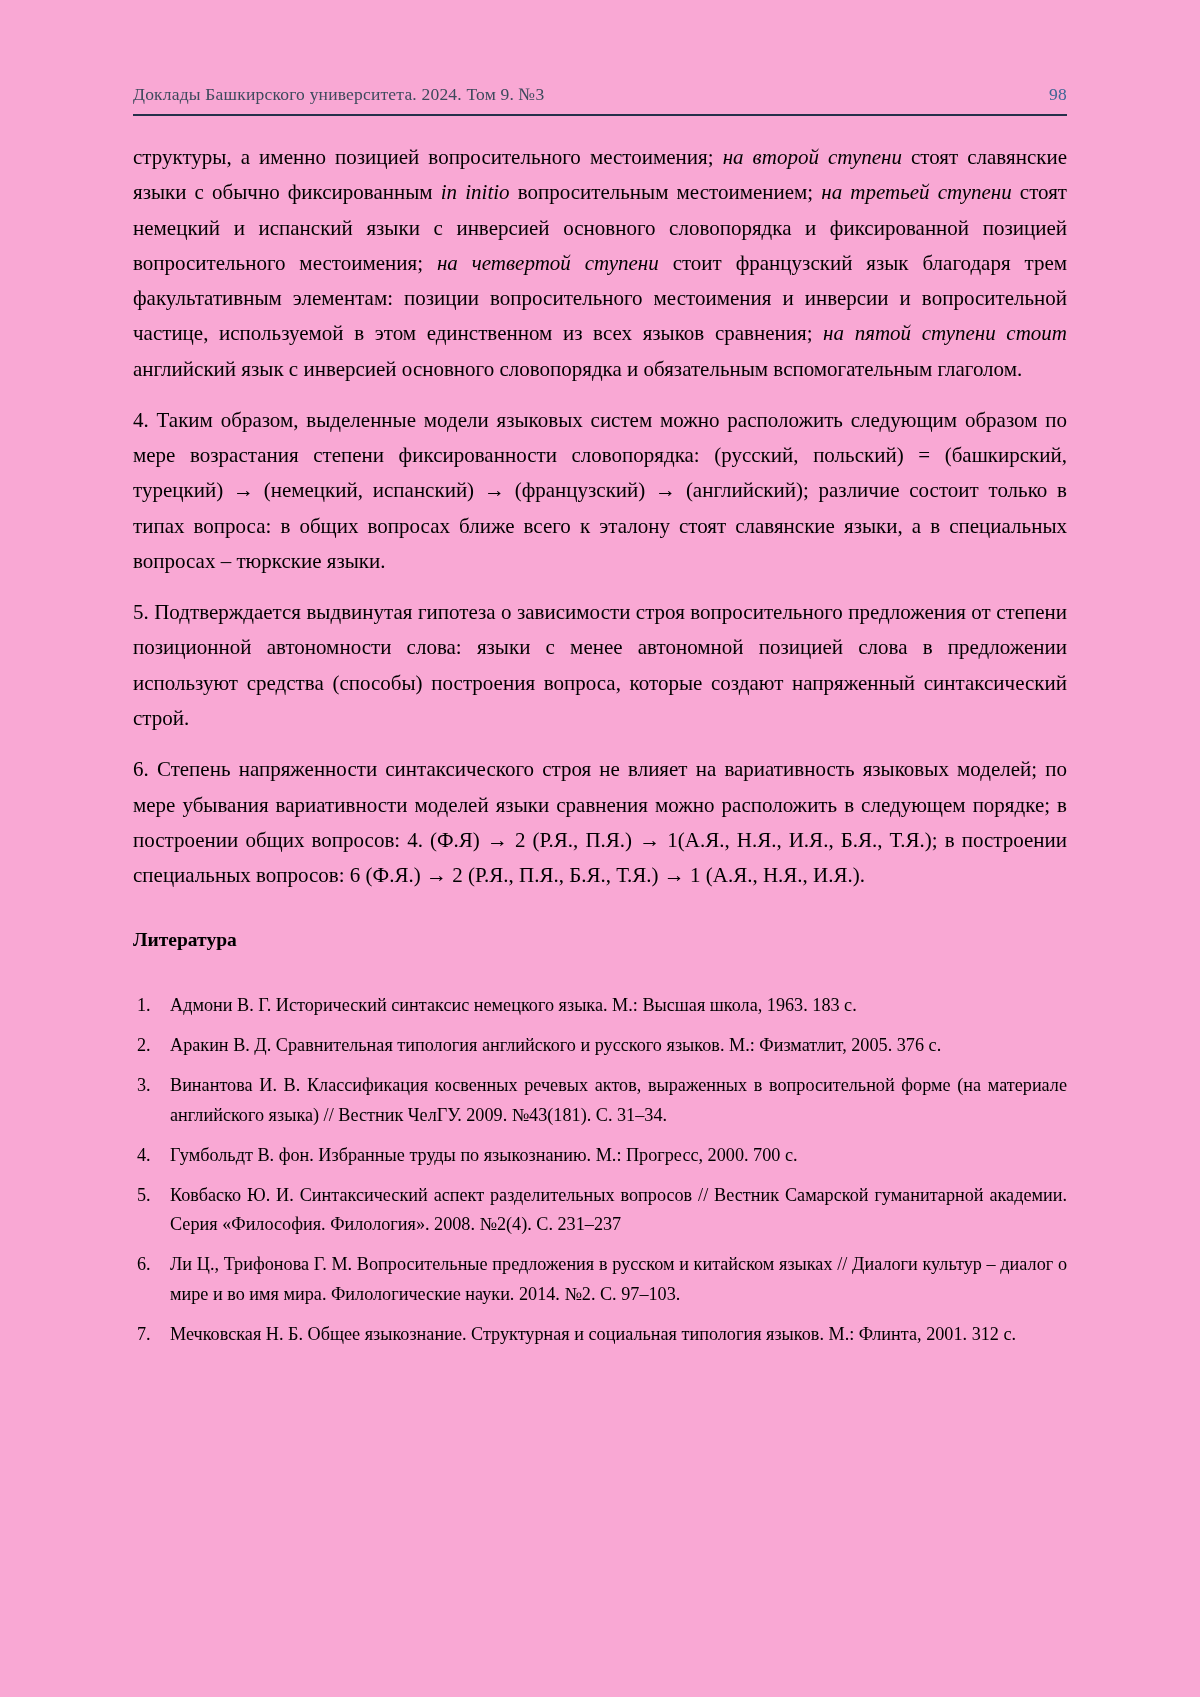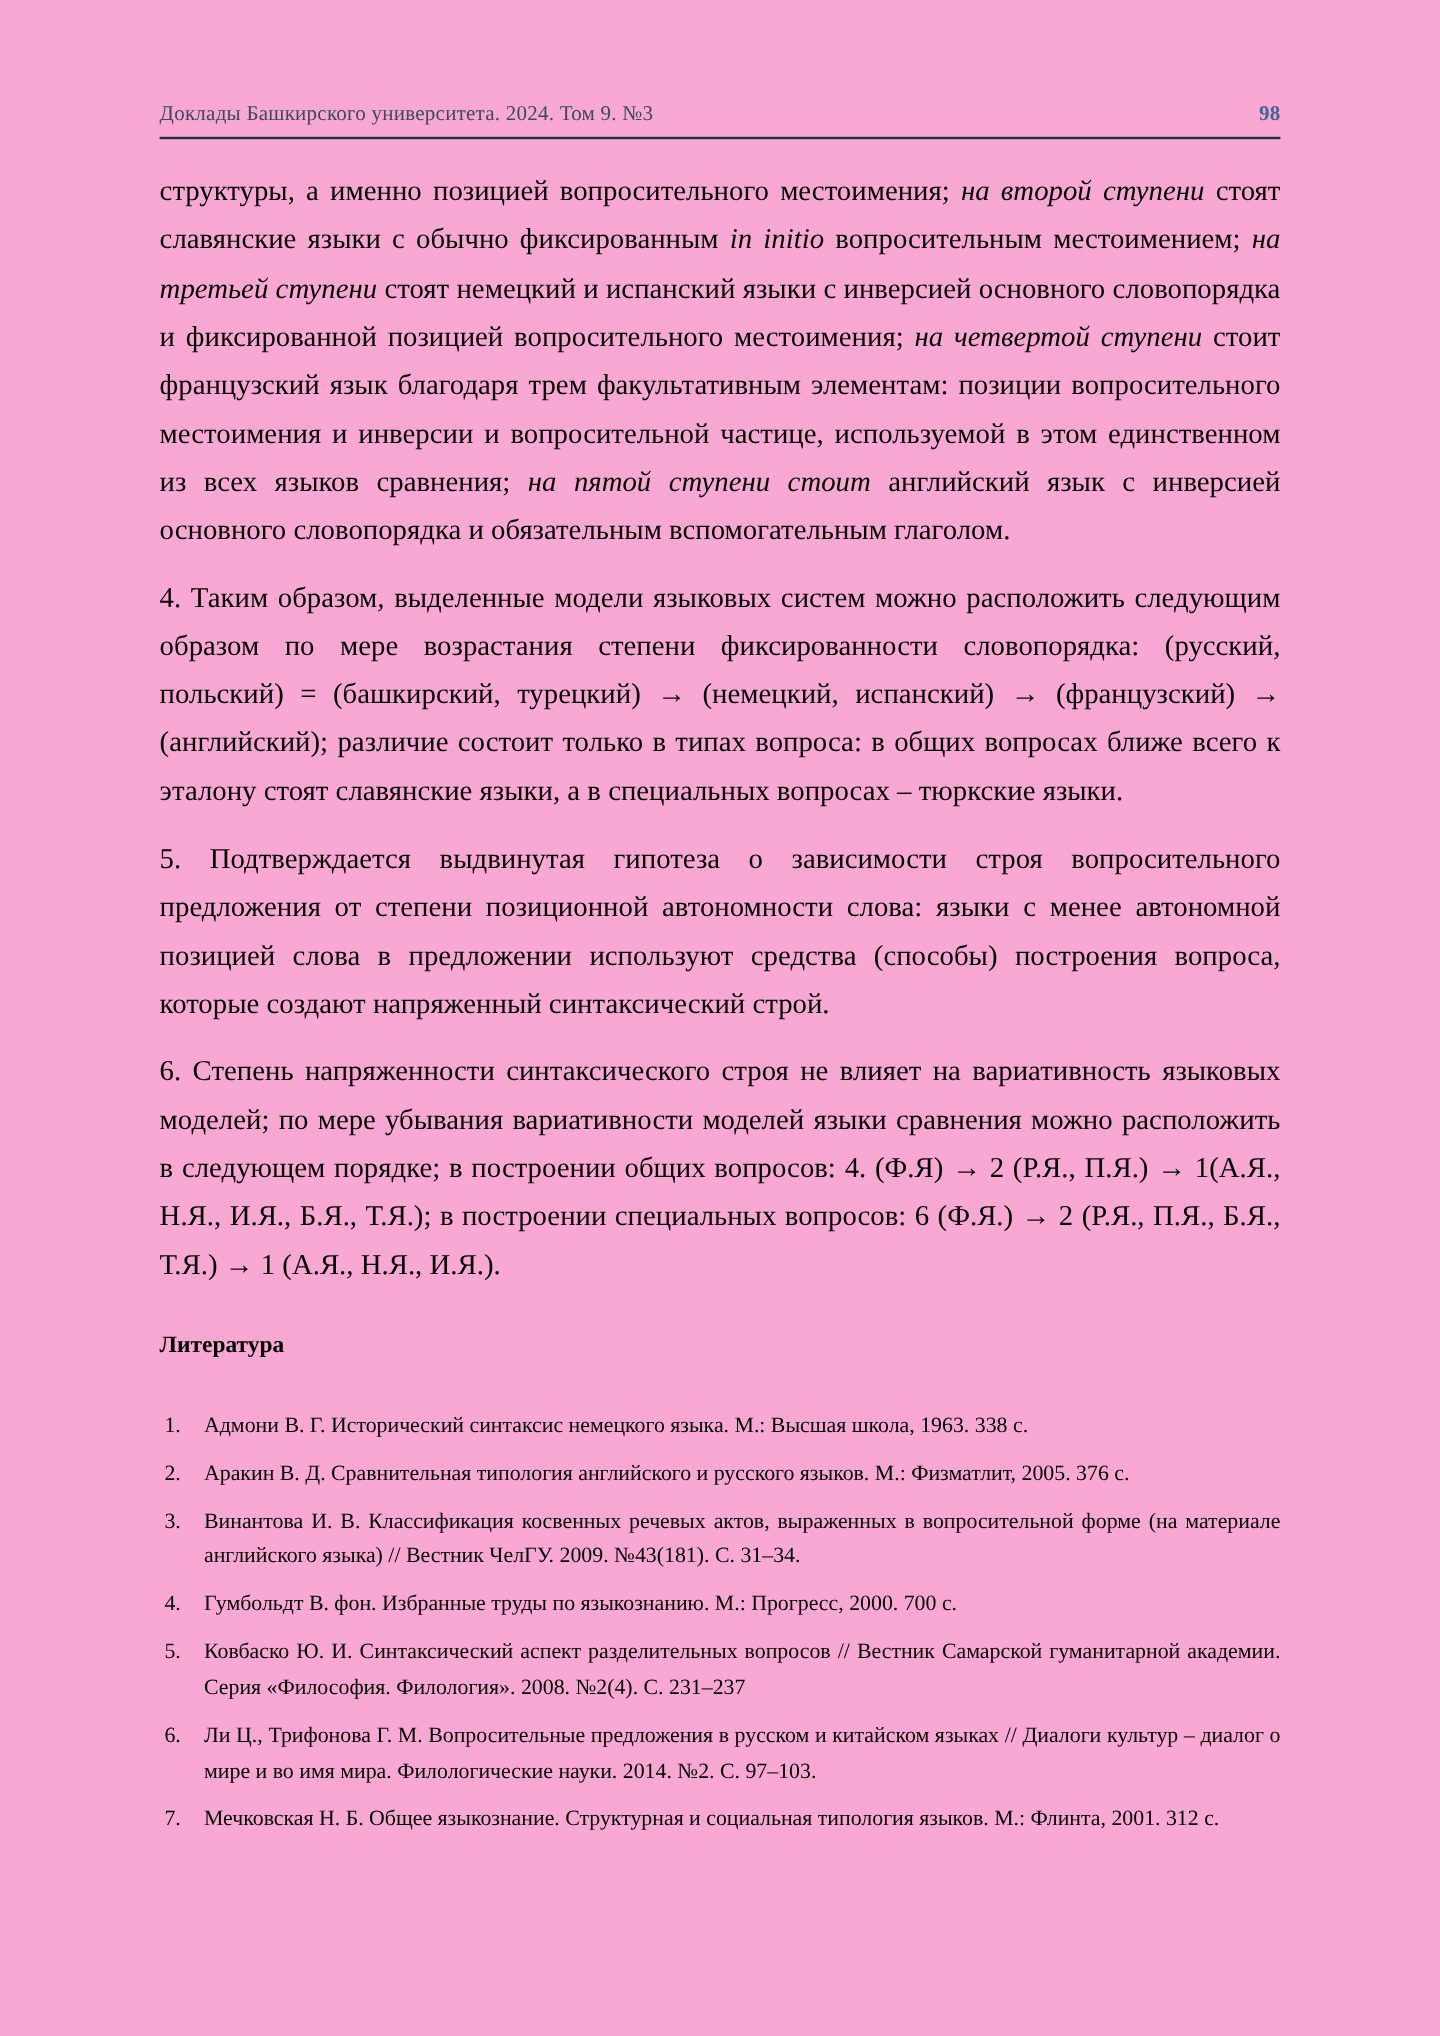--- a/index.html
+++ b/index.html
@@ -18,24 +18,24 @@
     display: flex;
     justify-content: space-between;
     align-items: baseline;
     font-size: 17.5px;
     letter-spacing: 0.2px;
     color: #3d4a5c;
     padding-bottom: 9px;
     border-bottom: 2.5px solid #25304a;
   }
   .journal-title { color: #3d4a5c; }
-  .page-number { color: #3e6595; font-weight: bold; }
+  .page-number { color: #3e6595; }
   .content { margin-top: 24px; }
   p.para {
-    font-size: 24px;
+    font-size: 21px;
     line-height: 1.68;
     text-align: justify;
     margin: 0 0 16px 0;
     font-family: Liberation Serif, serif;
   }
   p.para em { font-style: italic; }
   h2.refs-heading {
     font-size: 19.5px;
     font-weight: bold;
     margin: 36px 0 40px 0;
@@ -79,21 +79,21 @@
         <p class="para"><span>4. Таким образом, выделенные модели языковых систем можно расположить следующим образом по мере возрастания степени фиксированности словопорядка: (русский, польский) = (башкирский, турецкий) → (немецкий, испанский) → (французский) → (английский); различие состоит только в типах вопроса: в общих вопросах ближе всего к эталону стоят славянские языки, а в специальных вопросах – тюркские языки.</span></p>
         <p class="para"><span>5. Подтверждается выдвинутая гипотеза о зависимости строя вопросительного предложения от степени позиционной автономности слова: языки с менее автономной позицией слова в предложении используют средства (способы) построения вопроса, которые создают напряженный синтаксический строй.</span></p>
         <p class="para"><span>6. Степень напряженности синтаксического строя не влияет на вариативность языковых моделей; по мере убывания вариативности моделей языки сравнения можно расположить в следующем порядке; в построении общих вопросов: 4. (Ф.Я) → 2 (Р.Я., П.Я.) → 1(А.Я., Н.Я., И.Я., Б.Я., Т.Я.); в построении специальных вопросов: 6 (Ф.Я.) → 2 (Р.Я., П.Я., Б.Я., Т.Я.) → 1 (А.Я., Н.Я., И.Я.).</span></p>
       </div>
 
     <h2 class="refs-heading">Литература</h2>
 
     <ol id="references" class="refs">
         <li>
           <span class="ref-num">1.</span>
-          <span class="ref-text">Адмони В. Г. Исторический синтаксис немецкого языка. М.: Высшая школа, 1963. 338 с.</span>
+          <span class="ref-text">Адмони В. Г. Исторический синтаксис немецкого языка. М.: Высшая школа, 1963. 183 с.</span>
         </li>
         <li>
           <span class="ref-num">2.</span>
           <span class="ref-text">Аракин В. Д. Сравнительная типология английского и русского языков. М.: Физматлит, 2005. 376 с.</span>
         </li>
         <li>
           <span class="ref-num">3.</span>
           <span class="ref-text">Винантова И. В. Классификация косвенных речевых актов, выраженных в вопросительной форме (на материале английского языка) // Вестник ЧелГУ. 2009. №43(181). С. 31–34.</span>
         </li>
         <li>

